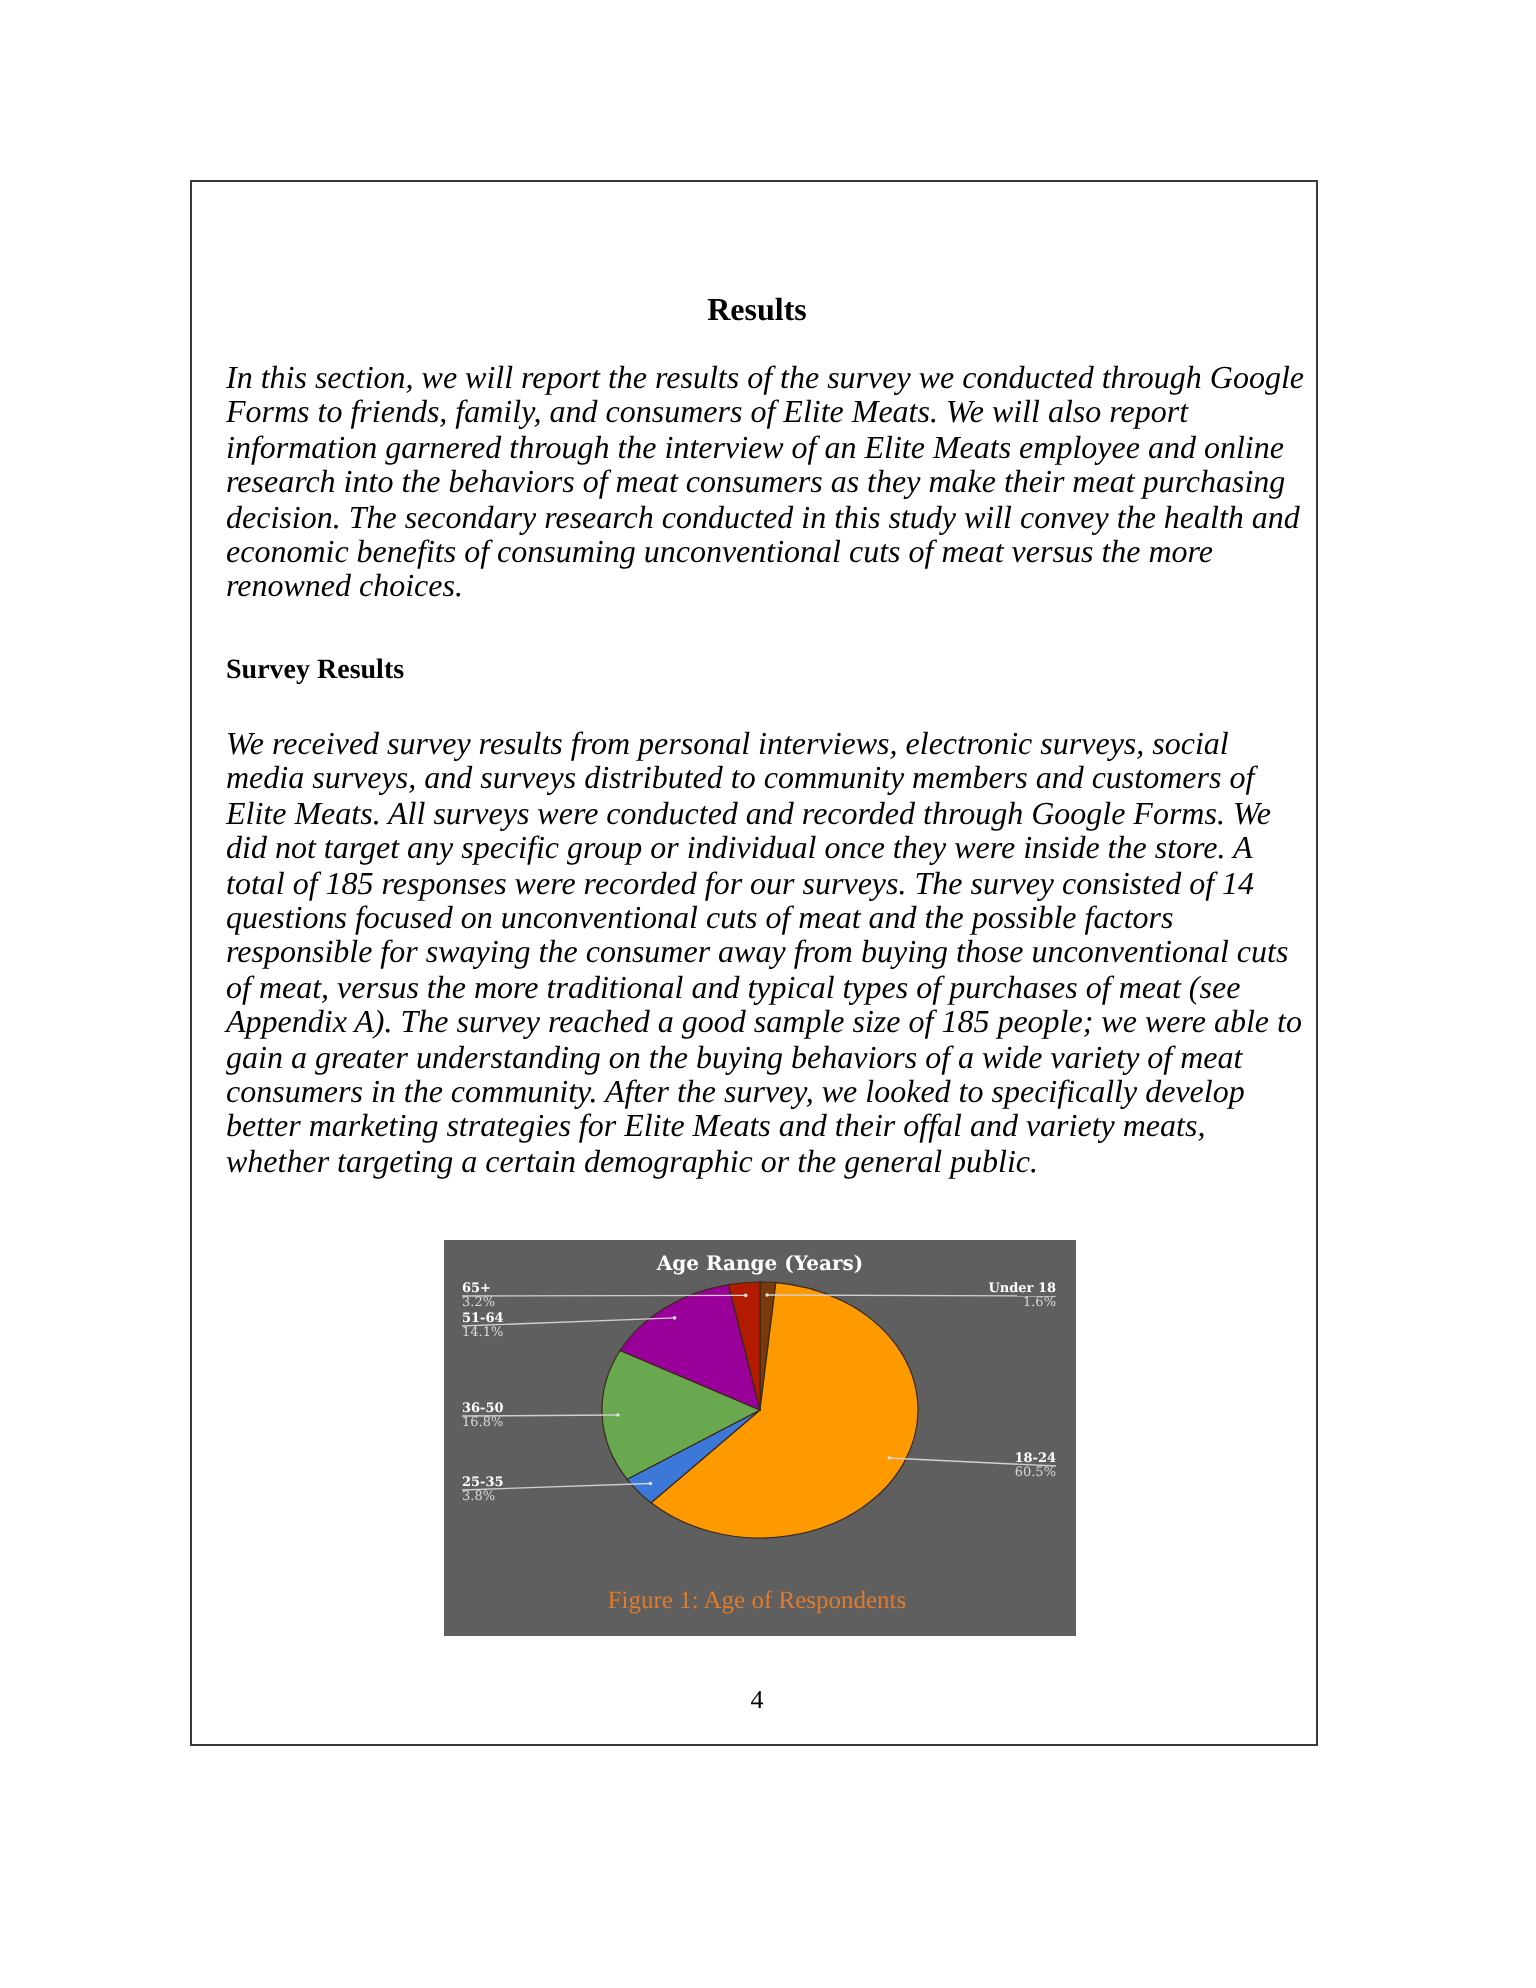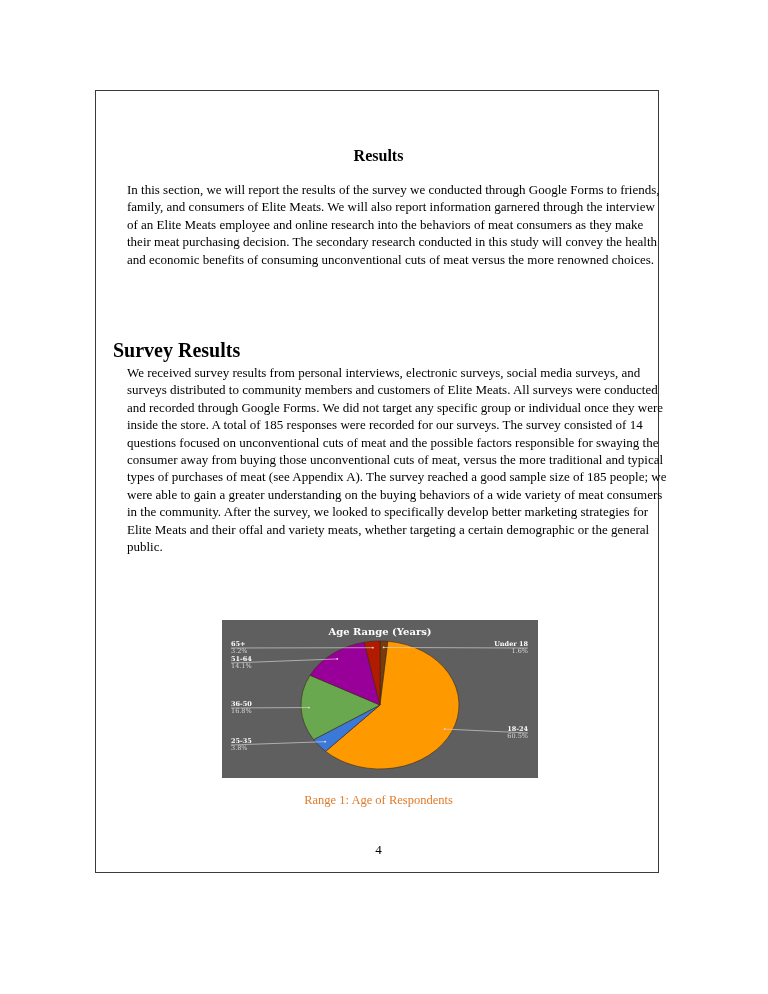--- a/index.html
+++ b/index.html
@@ -6,30 +6,30 @@
   body { width: 768px; height: 994px; position: relative; overflow: hidden; font-family: "Liberation Serif", "DejaVu Serif", serif; color: #000; }
   .page-frame {
     position: absolute; left: 95px; top: 90px; width: 564px; height: 783px;
     border: 1.5px solid #3a3a3a; box-sizing: border-box;
   }
   .title {
     position: absolute; left: 95px; width: 567px; top: 144px; text-align: center;
     font-weight: bold; font-size: 16px; line-height: 24px;
   }
   .para {
-    position: absolute; left: 127px; width: 540px;
-    font-size: 13px; line-height: 17.4px; margin: 0;
+    position: absolute; left: 113px; width: 540px;
+    font-size: 16px; line-height: 17.4px; margin: 0; font-style: italic;
   }
   .para1 { top: 181px; }
   .h2 {
-    position: absolute; left: 113px; top: 325px; font-weight: bold; font-size: 20px; line-height: 22px; margin-top: 14px;
+    position: absolute; left: 113px; top: 325px; font-weight: bold; font-size: 14px; line-height: 22px;
   }
   .para2 { top: 364px; }
   .chart-box {
-    position: absolute; left: 222px; top: 620px; width: 316px; height: 158px;
+    position: absolute; left: 222px; top: 620px; width: 316px; height: 198px;
     background: #5f5f5f;
   }
   .chart-box svg { position: absolute; left: 0; top: 0; }
   .caption {
     position: absolute; left: 95px; width: 567px; top: 792px; text-align: center;
     color: #e07b2c; font-size: 12.5px; line-height: 16px;
   }
   .page-num {
     position: absolute; left: 95px; width: 567px; top: 842px; text-align: center;
     font-size: 13px; line-height: 16px;
@@ -85,15 +85,15 @@
     <text class="lbl-pct" x="9" y="93">16.8%</text>
     <text class="lbl-name" x="9" y="123">25-35</text>
     <text class="lbl-pct" x="9" y="130">3.8%</text>
     <text class="lbl-name" x="306" y="26" text-anchor="end">Under 18</text>
     <text class="lbl-pct" x="306" y="33" text-anchor="end">1.6%</text>
     <text class="lbl-name" x="306" y="111" text-anchor="end">18-24</text>
     <text class="lbl-pct" x="306" y="118" text-anchor="end">60.5%</text>
   </svg>
 </div>
 
-<div class="caption">Range 1: Age of Respondents</div>
+<div class="caption">Figure 1: Age of Respondents</div>
 
 <div class="page-num">4</div>
 
 </body></html>

